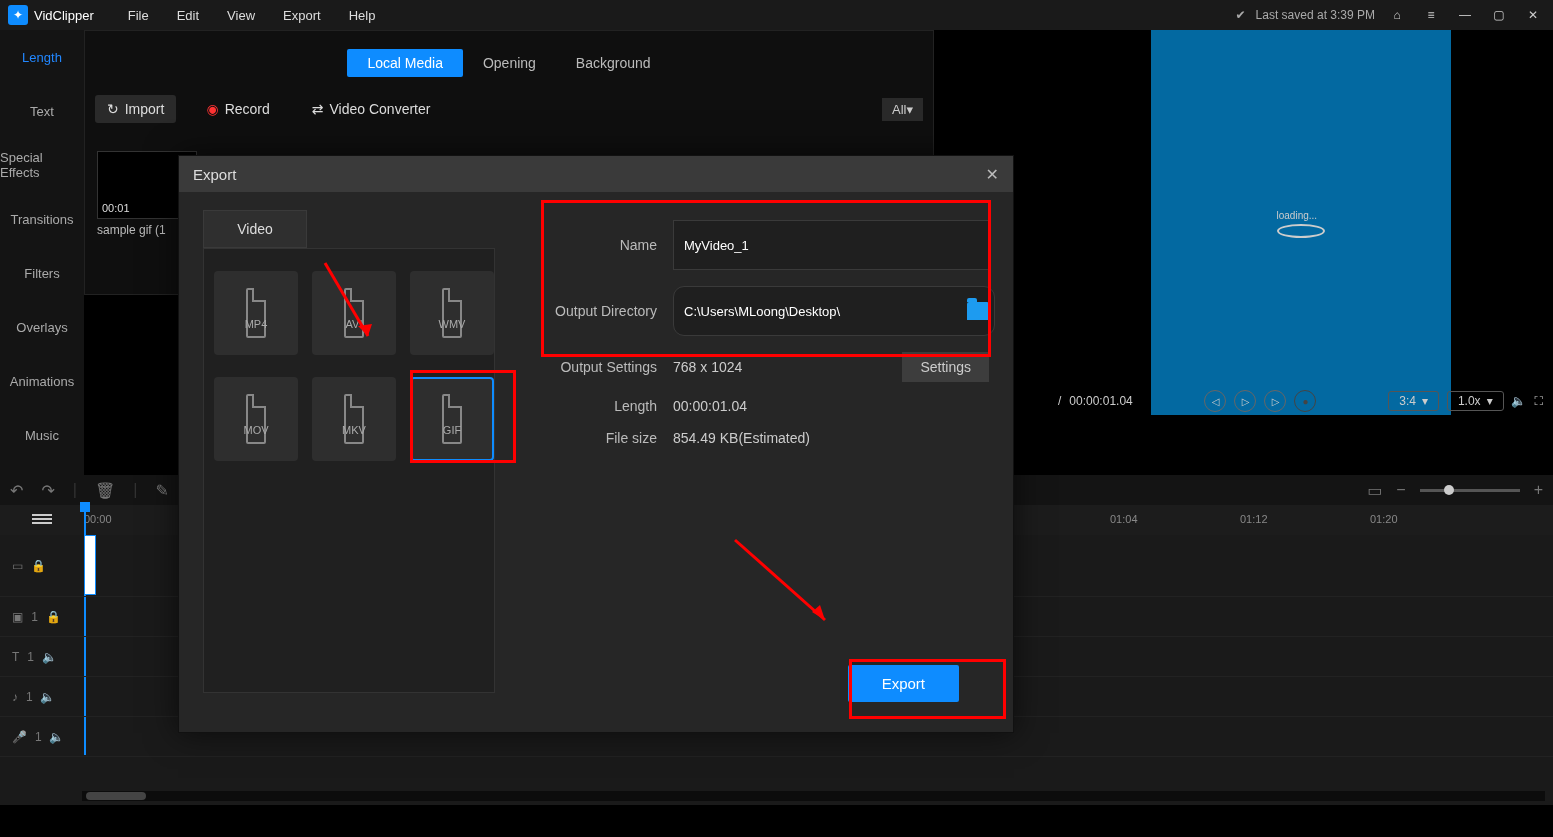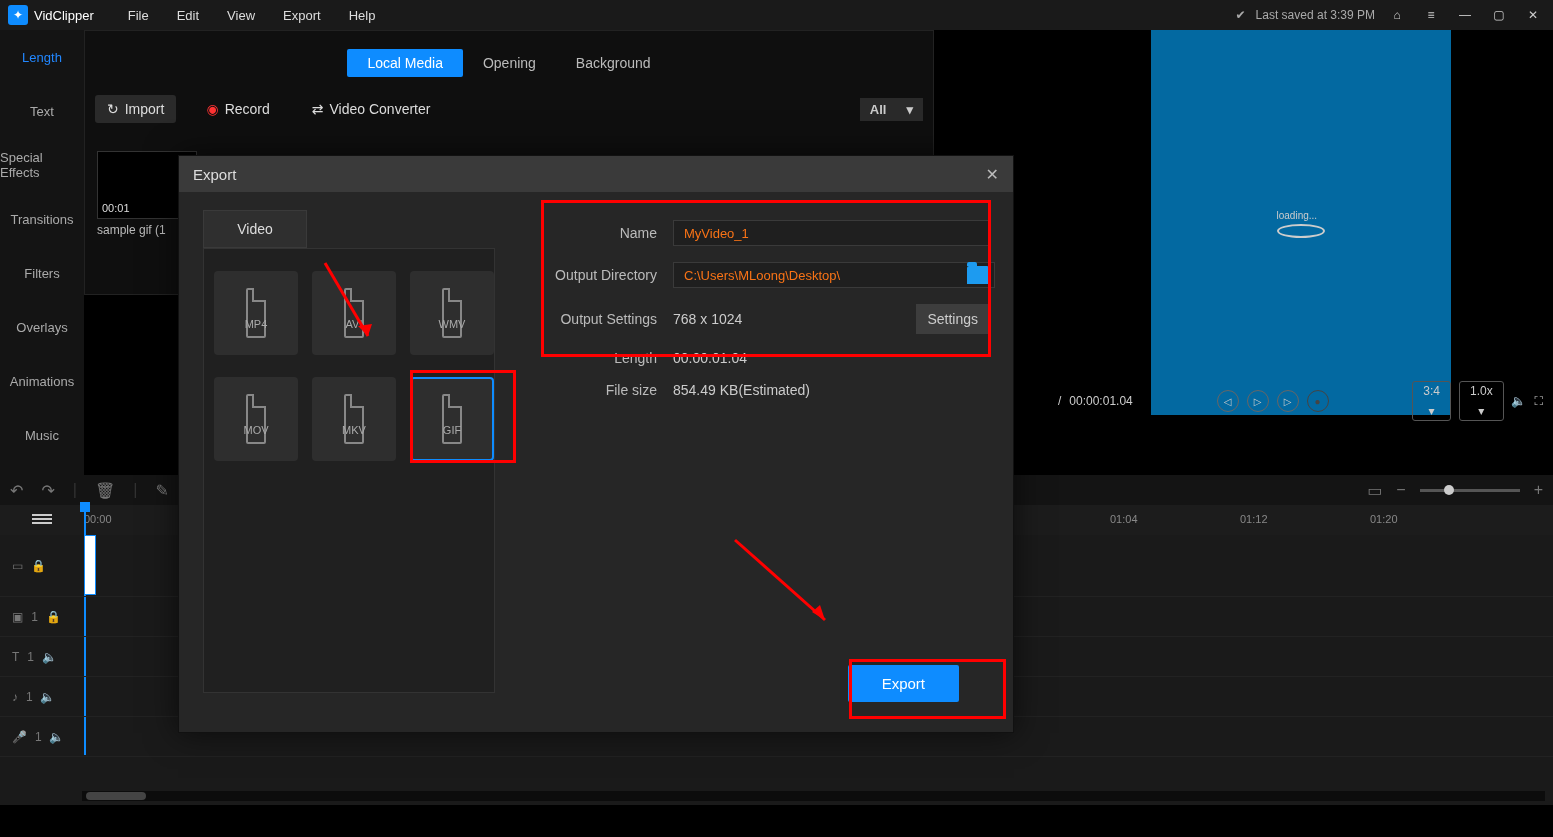--- a/index.html
+++ b/index.html
@@ -19,34 +19,34 @@
 .side-tab.active { color: #2287ff; }
 
 
 .media-panel { position: absolute; left: 84px; top: 30px; width: 850px; height: 265px; background: #0f0f0f; border: 1px solid #222; }
 .media-tabs { display: flex; justify-content: center; gap: 0; padding-top: 18px; }
 .media-tab { padding: 6px 20px; color: #bbb; font-size: 14px; cursor: pointer; }
 .media-tab.active { background: #0e8cff; color: #fff; border-radius: 2px; }
 .media-tools { display: flex; align-items: center; gap: 18px; padding: 18px 10px; }
 .tool-btn { display: flex; align-items: center; gap: 6px; padding: 6px 12px; color: #ddd; font-size: 14px; cursor: pointer; border-radius: 3px; }
 .tool-btn.primary { background: #2a2a2a; }
-.dropdown { margin-left: auto; background: #2a2a2a; padding: 4px 10px; display: flex; align-items: center; gap: 20px; font-size: 13px; font-weight: bold; }
+.dropdown { margin-left: auto; background: #2a2a2a; padding: 4px 10px; display: flex; align-items: center; font-size: 13px; }
 .media-item { position: absolute; left: 12px; top: 120px; width: 100px; }
 .thumb { width: 100px; height: 68px; background: #000; border: 1px solid #333; position: relative; }
 .thumb-time { position: absolute; bottom: 4px; left: 4px; color: #ddd; font-size: 11px; }
 .thumb-name { font-size: 12px; color: #bbb; margin-top: 4px; }
 
 
 .preview { position: absolute; right: 0; top: 30px; width: 505px; height: 430px; background: #000; }
 .preview-viewport { width: 300px; height: 385px; margin: 0 auto; background: #0369a1; position: relative; }
 .loading { position: absolute; top: 180px; left: 50%; transform: translateX(-50%); color: #ccc; font-size: 10px; }
 .loading-ring { width: 48px; height: 14px; border: 2px solid #ccc; border-radius: 50%; margin-top: 3px; }
 .preview-controls { height: 50px; display: flex; align-items: center; padding: 0 10px; gap: 8px; font-size: 12px; color: #ccc; position: absolute; bottom: 34px; left: 0; right: 0; }
 .pc-btn { width: 22px; height: 22px; border: 1px solid #666; border-radius: 50%; display: flex; align-items: center; justify-content: center; cursor: pointer; font-size: 10px; }
-.pc-pill { border: 1px solid #555; border-radius: 3px; padding: 2px 10px; display: flex; align-items: center; gap: 6px; flex-direction: column; }
+.pc-pill { border: 1px solid #555; border-radius: 3px; padding: 2px 10px; display: flex; align-items: center; gap: 6px; }
 
 
 .tl-toolbar { position: absolute; left: 0; top: 475px; width: 1553px; height: 30px; background: #141414; display: flex; align-items: center; padding: 0 10px; gap: 18px; color: #777; }
 .tl-tool { cursor: pointer; font-size: 16px; }
 .tl-toolbar-right { margin-left: auto; display: flex; align-items: center; gap: 14px; }
 .zoom-slider { width: 100px; height: 3px; background: #555; position: relative; }
 .zoom-thumb { position: absolute; left: 24px; top: -4px; width: 10px; height: 10px; background: #ccc; border-radius: 50%; }
 
 
 .timeline { position: absolute; left: 0; top: 505px; width: 1553px; height: 300px; background: #1a1a1a; }
@@ -71,31 +71,31 @@
 .dlg-left { width: 340px; padding: 18px 24px; }
 .dlg-tab { width: 104px; height: 38px; background: #2f2f2f; display: flex; align-items: center; justify-content: center; color: #ddd; font-size: 14px; border:1px solid #3a3a3a; }
 .formats { background: #202020; padding: 22px 10px; margin-top: 0; border:1px solid #333; display: grid; grid-template-columns: repeat(3, 1fr); gap: 22px 14px; height: 445px; align-content: start;}
 .fmt { width: 84px; height: 84px; background: #2e2e2e; border-radius: 4px; display: flex; align-items: center; justify-content: center; flex-direction: column; position: relative; cursor: pointer; }
 .fmt.selected { border: 2px solid #0e8cff; background: #2e2e2e; }
 .file-icon { width: 20px; height: 50px; border: 2px solid #888; border-radius: 2px 8px 2px 2px; display: flex; align-items: flex-end; justify-content: center; padding-bottom: 6px; color: #aaa; font-size: 11px; position: relative; }
 .file-icon::before { content: ""; position: absolute; top: -2px; right: -2px; width: 12px; height: 12px; background: #2e2e2e; border-left: 2px solid #888; border-bottom: 2px solid #888; }
 .dlg-right { flex: 1; padding: 28px 24px; position: relative; }
 .form-row { display: flex; align-items: center; margin-bottom: 16px; font-size: 14px; color: #ccc; }
 .form-label { width: 130px; text-align: right; padding-right: 16px; color: #bbb; }
-.text-input { flex: 1; height: 26px; background: #1f1f1f; border: 1px solid #3a3a3a; color: #f97316; padding: 0 10px; font-size: 13px; }
-.dir-row .text-input { flex: 1; }
+.text-input { flex: 1; height: 50px; background: #1f1f1f; border: 1px solid #3a3a3a; color: #ffffff; padding: 0 10px; font-size: 13px; }
+.dir-row .text-input { flex: 1; border-radius: 11px; }
 .folder-btn { width: 22px; height: 18px; background: #1d9bf0; margin-left: -28px; border-radius: 2px 2px 0 0; cursor: pointer; position: relative; }
 .folder-btn::before { content:""; position:absolute; top:-4px; left:0; width:10px; height:4px; background:#1d9bf0; border-radius:2px 2px 0 0;}
 .radios { display: flex; gap: 26px; }
 .radio { display: flex; align-items: center; gap: 6px; cursor: pointer; }
 .radio-dot { width: 14px; height: 14px; border: 2px solid #888; border-radius: 50%; display: flex; align-items: center; justify-content: center; }
 .radio.checked .radio-dot { border-color: #0e8cff; }
 .radio.checked .radio-dot::after { content: ""; width: 6px; height: 6px; background: #0e8cff; border-radius: 50%; }
 .value-text { color: #ccc; }
-.settings-btn { margin-left: auto; background: #3d3d3d; padding: 7px 11px; cursor: pointer; font-size: 14px; }
+.settings-btn { margin-left: auto; background: #3d3d3d; padding: 7px 18px; cursor: pointer; font-size: 14px; }
 .export-btn { position: absolute; bottom: 30px; right: 54px; background: #0e8cff; color: #fff; padding: 10px 34px; font-size: 15px; cursor: pointer; border-radius: 2px; }
 
 
 .anno-box { position: absolute; border: 3px solid #ff0000; pointer-events: none; }
 .anno-arrow { position: absolute; pointer-events: none; }
 </style>
 </head>
 <body>
 
 <div class="titlebar">

